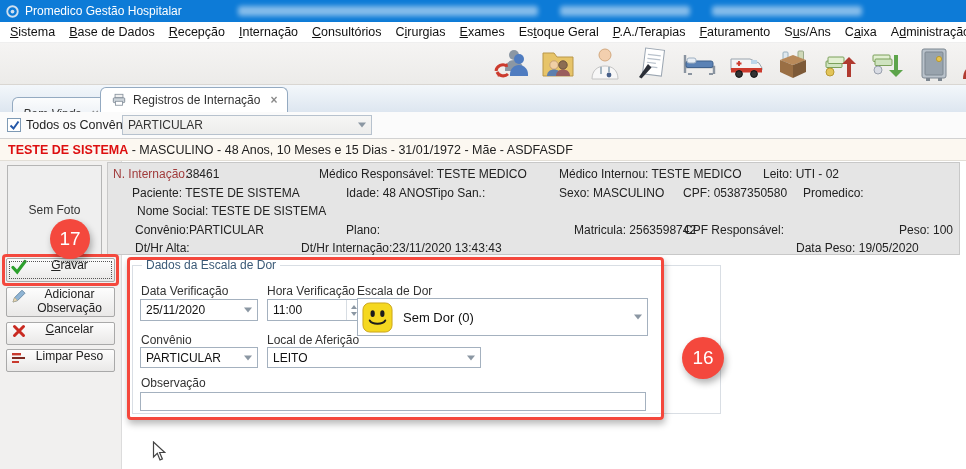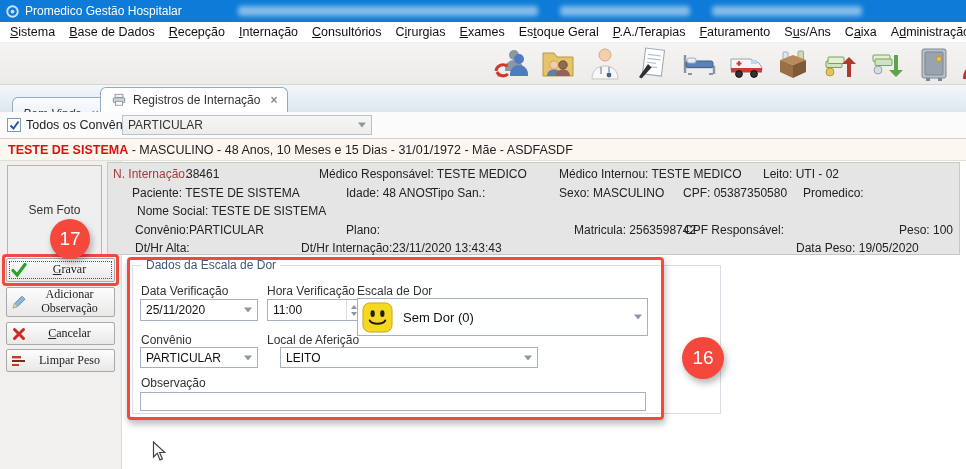--- a/index.html
+++ b/index.html
@@ -61,22 +61,22 @@
   .banner .pdetails { color:#222; }
 
   
   .sidebar { position:absolute; left:0; top:161px; width:122px; height:308px; background:#f1f0ef;
              border-right:1px solid #dcdcdc; }
   .photobox { position:absolute; left:7px; top:165px; width:95px; height:90px; background:#efefef;
               border:1px solid #b5b5b5; display:flex; align-items:center; justify-content:center;
               font-size:12px; color:#333; }
   .side-btn { position:absolute; left:6px; width:109px; background:linear-gradient(#fdfdfd,#e9e8e7);
               border:1px solid #a9a9a9; border-radius:2px; font-size:12px; color:#222;
-              display:flex; align-items:center; padding:0 4px; cursor:default;
-              font-family:Liberation Serif, serif; }
+              display:flex; padding:0 4px; cursor:default;
+              font-family:Liberation Sans, sans-serif; }
   .side-btn .bicon { width:16px; height:16px; flex:0 0 auto; margin-right:2px; }
   .side-btn .bicon svg { width:16px; height:16px; }
   .side-btn .blabel { flex:1; text-align:center; line-height:1.15; }
   .side-btn u { text-decoration:underline; }
   .sb-0 { top:258px; height:24px; outline:1px dotted #555; outline-offset:-4px; }
   .sb-1 { top:287px; height:30px; }
   .sb-2 { top:322px; height:23px; }
   .sb-3 { top:349px; height:23px; }
 
   
@@ -382,21 +382,21 @@
     <span class="combo-arrow"></span>
   </div>
 
   <span class="flabel" style="left:141px;top:333px;">Convênio</span>
   <div class="fcombo" style="left:140px;top:347px;width:118px;height:21px;">
     <span>PARTICULAR</span>
     <span class="combo-arrow"></span>
   </div>
 
   <span class="flabel" style="left:267px;top:333px;">Local de Aferição</span>
-  <div class="fcombo" style="left:280px;top:347px;width:258px;height:21px;">
+  <div class="fcombo" style="left:267px;top:347px;width:214px;height:21px;">
     <span>LEITO</span>
     <span class="combo-arrow"></span>
   </div>
 
   <span class="flabel" style="left:141px;top:376px;">Observação</span>
   <input class="obs-input" type="text" value="" style="">
 
   <div class="ann-rect gravar"></div>
   <div class="ann-rect form"></div>
   <div class="ann-circle c17">17</div>

